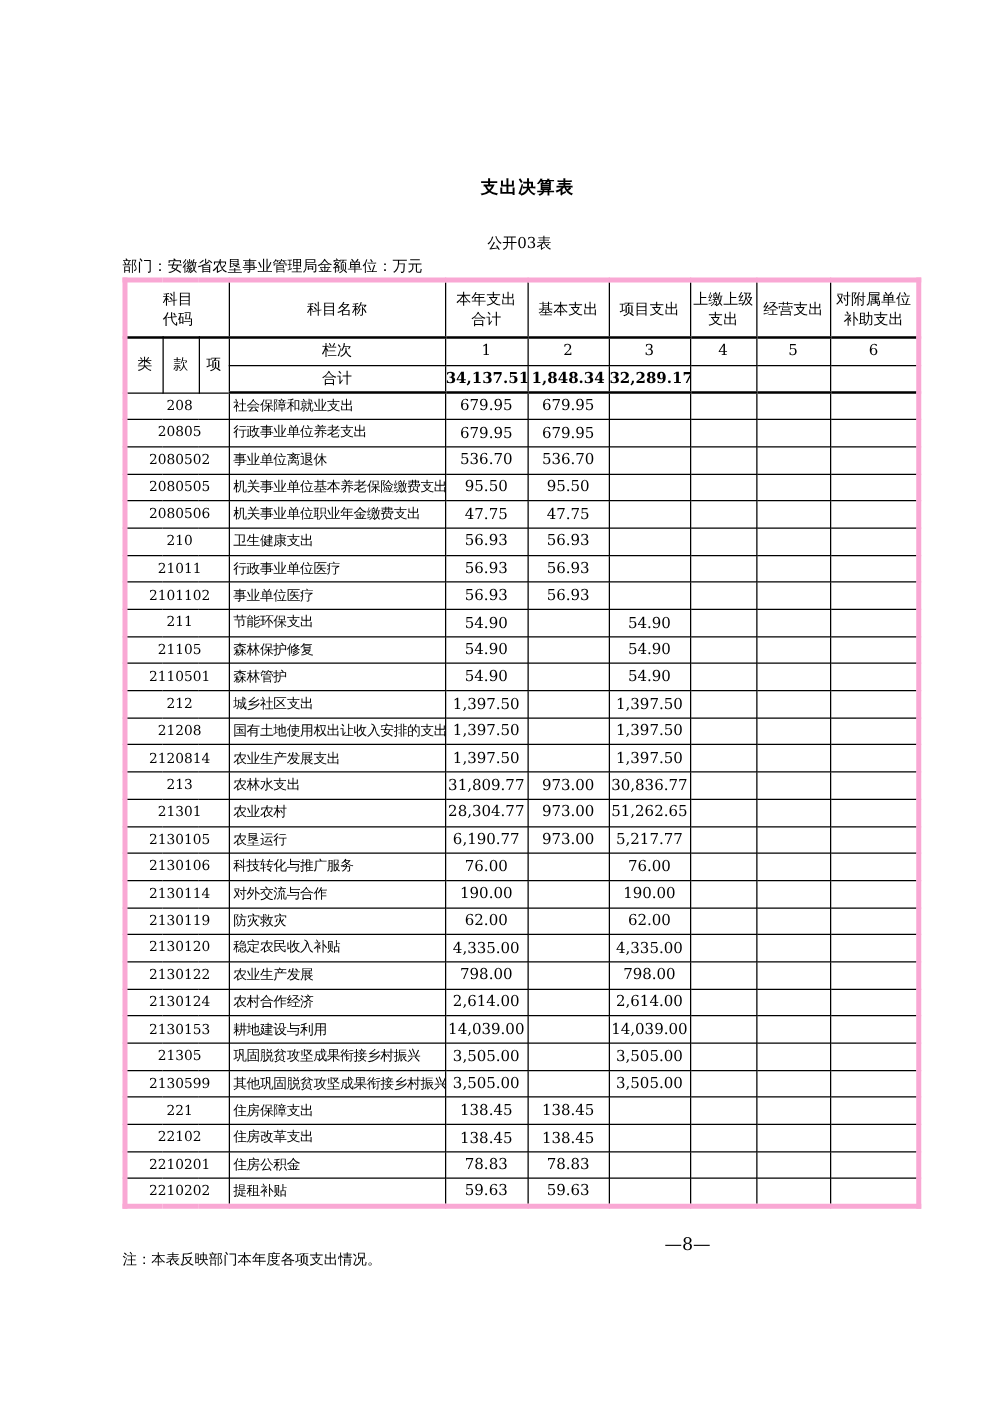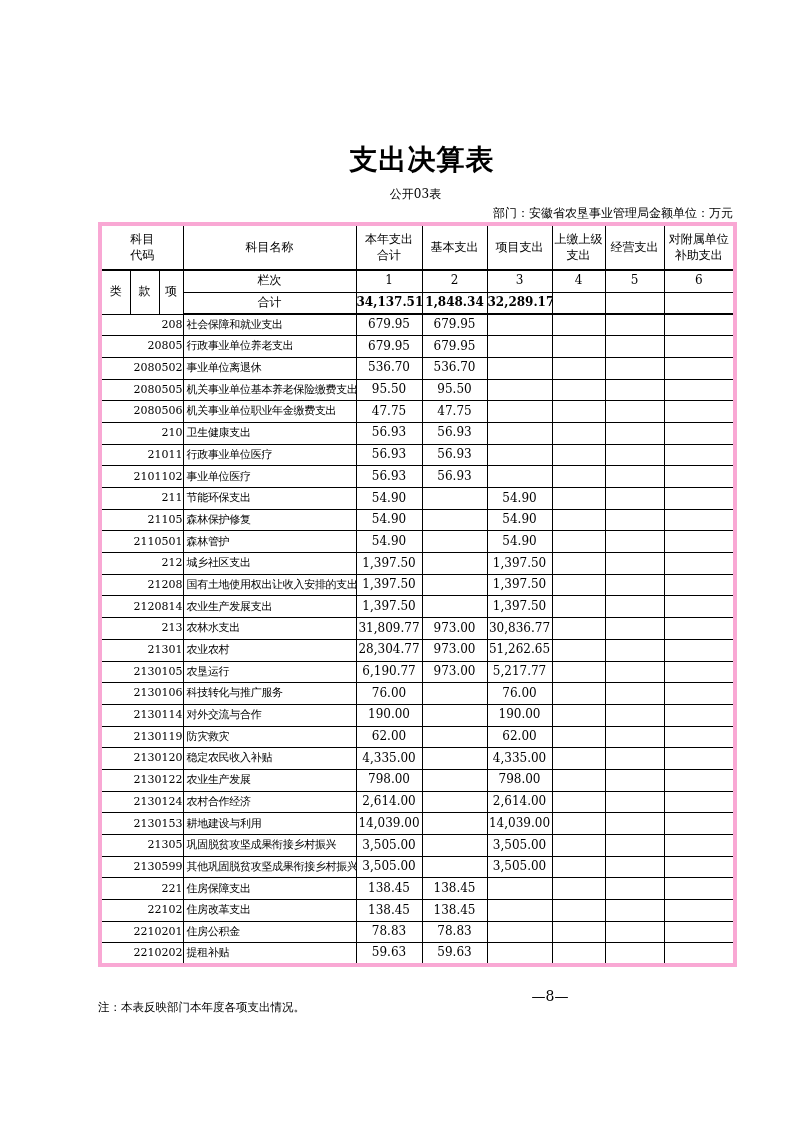--- a/index.html
+++ b/index.html
@@ -12,40 +12,40 @@
     color: #000;
     font-family: "DejaVu Serif", "Liberation Serif", serif;
     overflow: hidden;
   }
   .title {
     position: absolute;
     top: 141px;
     left: 98px;
     width: 648px;
     text-align: center;
-    font-size: 28px;
+    font-size: 14px;
     font-weight: bold;
     font-family: Liberation Sans, sans-serif;
     letter-spacing: 1px;
   }
   .table-label {
     position: absolute;
     top: 186px;
     left: 98px;
     width: 635px;
     text-align: center;
     font-size: 12px;
   }
   .meta-row {
     position: absolute;
     top: 205px;
     left: 98px;
     width: 635px;
     display: flex;
-    justify-content: flex-end;
+    justify-content: flex-start;
     font-size: 12px;
   }
   table.main {
     position: absolute;
     top: 222px;
     left: 98px;
     width: 635px;
     border-collapse: collapse;
     table-layout: fixed;
     border: 4px solid #f9a8d4;
@@ -63,21 +63,21 @@
     height: 46px;
     border-bottom-width: 2px;
     white-space: pre-line;
   }
   tr.h2row td { height: 22px; }
   tr.h3row td { height: 22px; border-bottom-width: 2px; }
   td.codespan { border-bottom-width: 2px; }
   td.bold-num { font-weight: bold; }
   tbody.rows td { height: 21.7px; }
   tbody.rows td.code {
-    text-align: right;
+    text-align: center;
     padding-left: 3px;
     font-size: 11px;
     white-space: nowrap;
   }
   tbody.rows td.name {
     text-align: left;
     padding-left: 3px;
     font-size: 11px;
     white-space: nowrap;
     letter-spacing: -0.3px;

